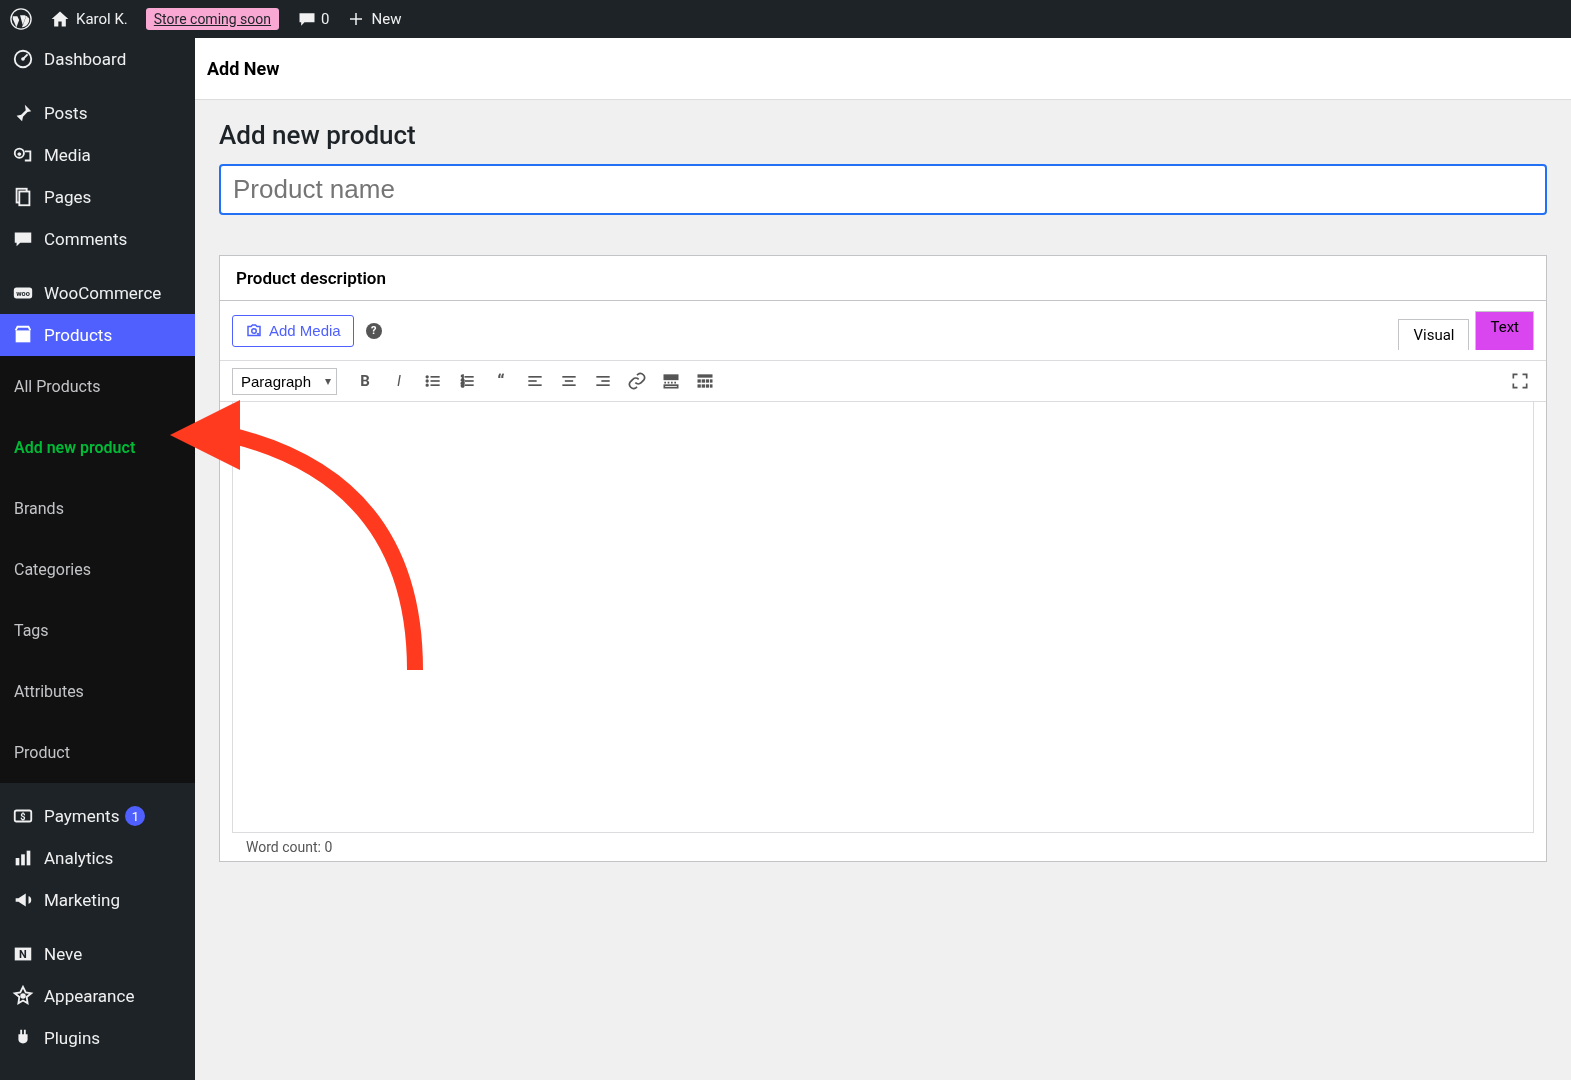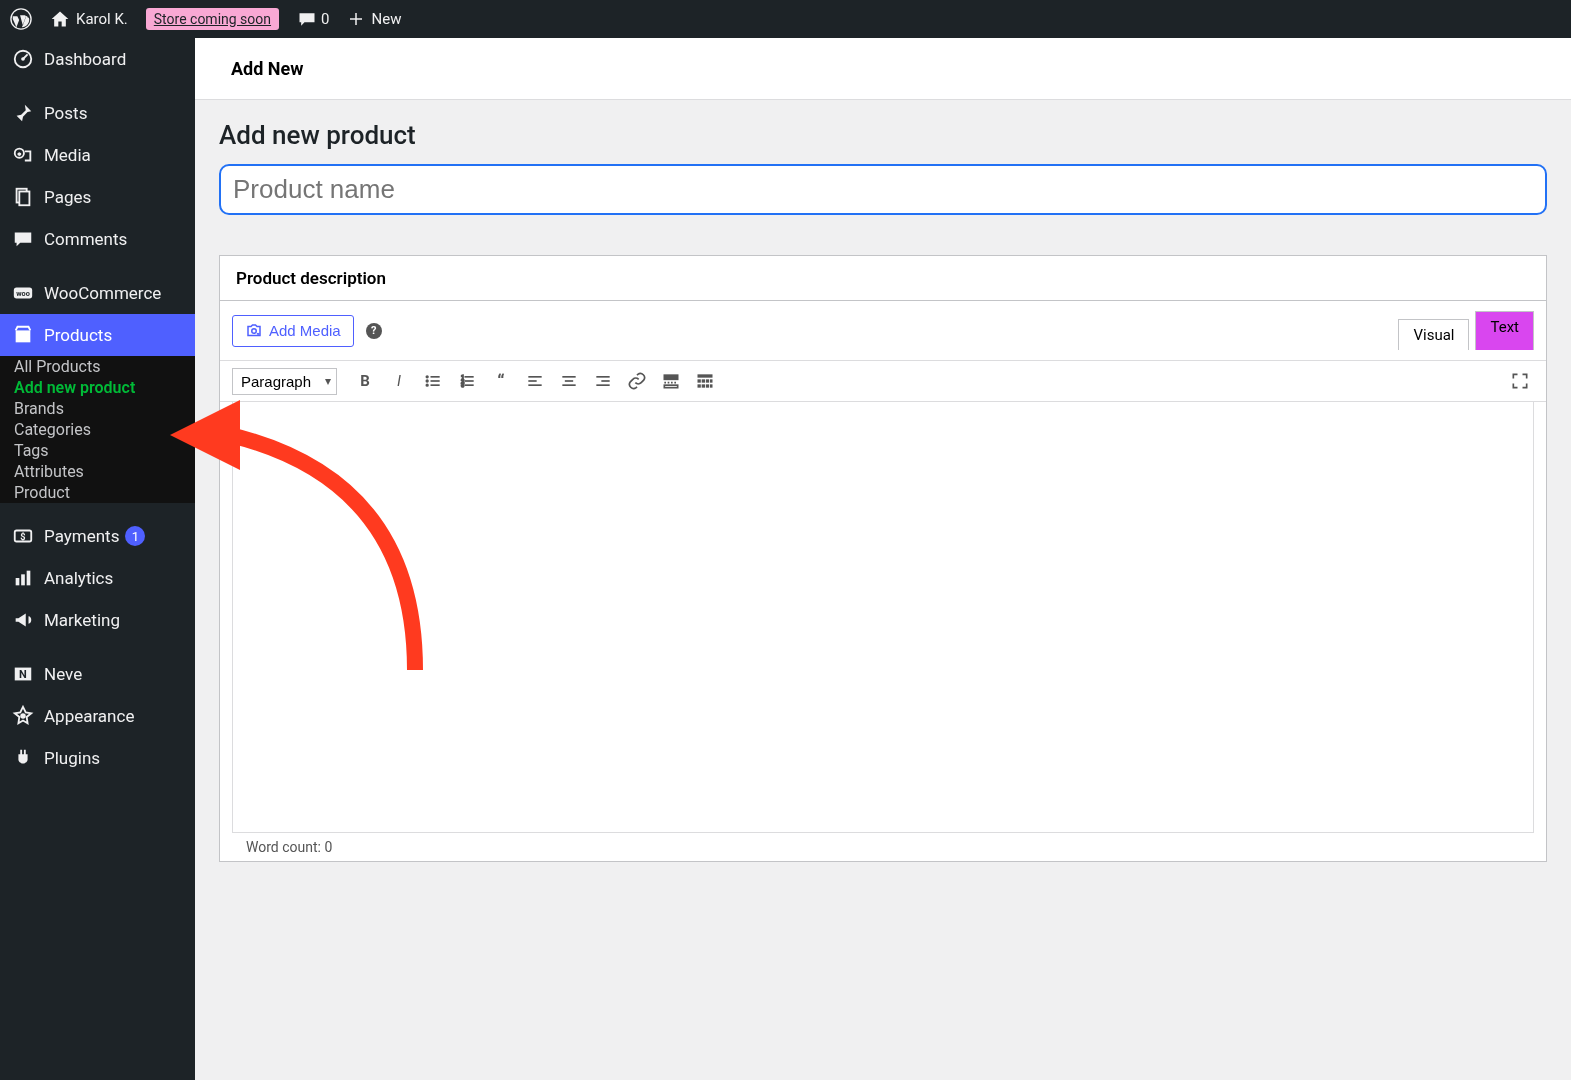--- a/index.html
+++ b/index.html
@@ -15,31 +15,31 @@
 .adminbar .new svg { width: 18px; height: 18px; margin-right: 6px; }
 
 
 .sidebar { position: absolute; top: 38px; left: 0; width: 195px; background: #1d2327; color: #f0f0f1; height: calc(100% - 38px); }
 .menu-item { display: flex; align-items: center; padding: 10px 12px; font-size: 17px; color: #f0f0f1; cursor: pointer; }
 .menu-item .micon { width: 22px; height: 22px; margin-right: 10px; display: flex; align-items: center; justify-content: center; }
 .menu-item.current { background: #4f60ff; color: #fff; position: relative; }
 .menu-item.current::after { content: ''; position: absolute; right: -8px; top: 50%; transform: translateY(-50%); border: 8px solid transparent; border-left-color: #4f60ff; }
 .menu-sep { height: 12px; }
 .submenu { background: #111; }
-.submenu .sub-item { padding: 1px 14px; font-size: 16px; color: #c3c4c7; cursor: pointer; }
+.submenu .sub-item { padding: 21px 14px; font-size: 16px; color: #c3c4c7; cursor: pointer; }
 .submenu .sub-item.active { color: #00ba37; font-weight: 600; }
 .badge { background: #4f60ff; color: #fff; border-radius: 50%; width: 20px; height: 20px; display: inline-flex; align-items: center; justify-content: center; font-size: 13px; margin-left: 6px; }
 
 
 .main { position: absolute; top: 38px; left: 195px; right: 0; bottom: 0; }
-.page-header-bar { background: #fff; border-bottom: 1px solid #dcdcde; padding: 20px 36px; }
+.page-header-bar { background: #fff; border-bottom: 1px solid #dcdcde; padding: 20px 12px; }
 .page-header-bar h1 { font-size: 18px; font-weight: 700; }
 .content-wrap { padding: 20px 24px; }
 .page-title { font-size: 26px; font-weight: 500; color: #1d2327; margin-bottom: 14px; }
-.title-input { width: 100%; font-size: 26px; padding: 8px 12px; border: 2px solid #2271f5; border-radius: 10px; outline: none; background: #fff; color: #555; }
+.title-input { width: 100%; font-size: 26px; padding: 8px 12px; border: 2px solid #2271f5; border-radius: 4px; outline: none; background: #fff; color: #555; }
 
 
 .postbox { background: #fff; border: 1px solid #c3c4c7; margin-top: 40px; }
 .postbox-header { padding: 12px 16px; border-bottom: 1px solid #c3c4c7; font-size: 17px; font-weight: 600; }
 .editor-top { display: flex; align-items: center; justify-content: space-between; padding: 10px 12px; border-bottom: 1px solid #dcdcde; }
 .editor-left { display: flex; align-items: center; }
 .add-media-btn { display: inline-flex; align-items: center; border: 1px solid #4f60ff; color: #4f60ff; background: #fff; padding: 6px 12px; font-size: 15px; border-radius: 3px; cursor: pointer; margin-right: 12px; }
 .add-media-btn svg { width: 18px; height: 18px; margin-right: 6px; }
 .help-icon { width: 16px; height: 16px; background: #555; color: #fff; border-radius: 50%; display: inline-flex; align-items: center; justify-content: center; font-size: 11px; font-weight: bold; }
 .editor-tabs { display: flex; gap: 6px; }

